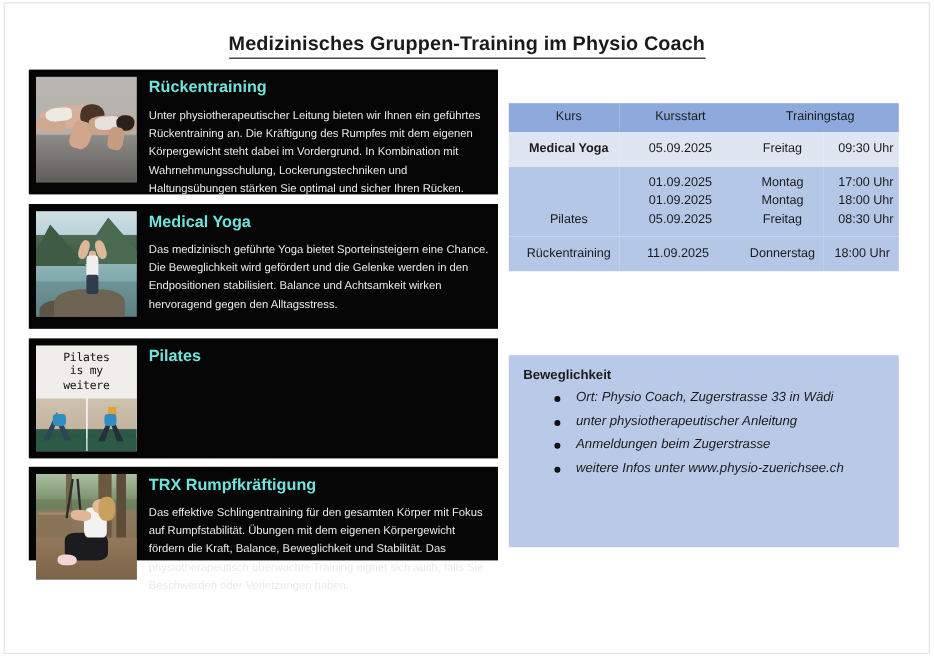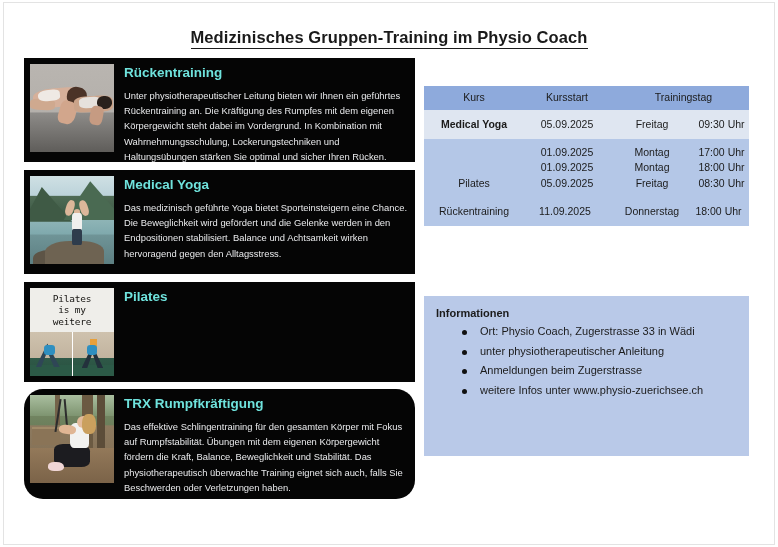--- a/index.html
+++ b/index.html
@@ -85,21 +85,21 @@
   .card-text {
     color: #e9eaec;
     font-size: 9.4px;
     line-height: 1.62;
     margin: 0;
   }
 
   #card-rueckentraining { top: 58px;  height: 104px; }
   #card-medicalyoga     { top: 170px; height: 104px; }
   #card-pilates         { top: 282px; height: 100px; }
-  #card-trx             { top: 389px; height: 110px; border-radius: 19px; }
+  #card-trx             { top: 389px; height: 78px; }
 
   
   .t-shape { position: absolute; }
 
   
   .thumb-plank {
     background:
       linear-gradient(to bottom, #b9b5b0 0%, #b4b0ab 54%, #8e8c8a 56%, #75736f 100%);
   }
   .thumb-plank .floor {
@@ -390,20 +390,21 @@
   #info-title {
     font-size: 11px;
     font-weight: bold;
     color: #1b1b1b;
     margin: 0 0 7px 0;
   }
   #info-list {
     margin: 0;
     padding: 0 0 0 26px;
     list-style: none;
+    font-style: italic;
   }
   #info-list li {
     position: relative;
     font-size: 11px;
     color: #1b1b1b;
     line-height: 1.0;
     padding: 0 0 0 18px;
     margin-bottom: 8.5px;
   }
   #info-list li::before {
@@ -562,21 +563,21 @@
       <tr class="alt-blue">
         <td>Rückentraining</td>
         <td style="padding-left:4px">11.09.2025</td>
         <td>Donnerstag</td>
         <td style="padding-left:2px">18:00 Uhr</td>
       </tr>
     </tbody>
   </table>
 
   <div id="infobox">
-    <div id="info-title">Informationen</div>
+    <div id="info-title">Beweglichkeit</div>
     <ul id="info-list">
       <li>Ort: Physio Coach, Zugerstrasse 33 in Wädi</li>
       <li>unter physiotherapeutischer Anleitung</li>
       <li>Anmeldungen beim Zugerstrasse</li>
       <li>weitere Infos unter www.physio-zuerichsee.ch</li>
     </ul>
   </div>
 
 </div>
 

